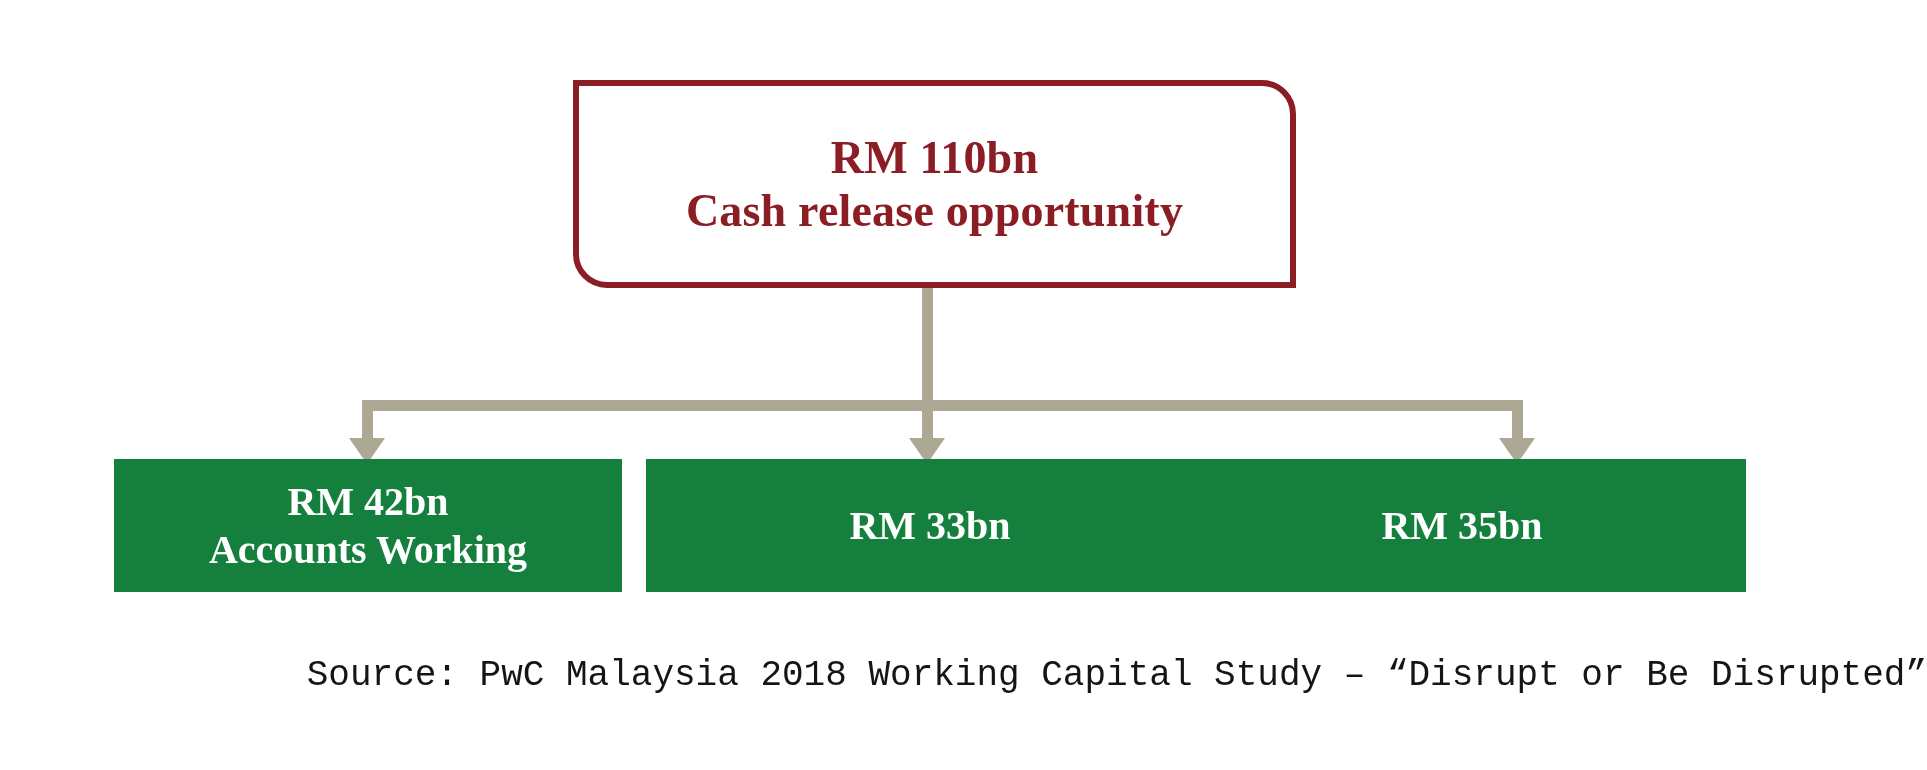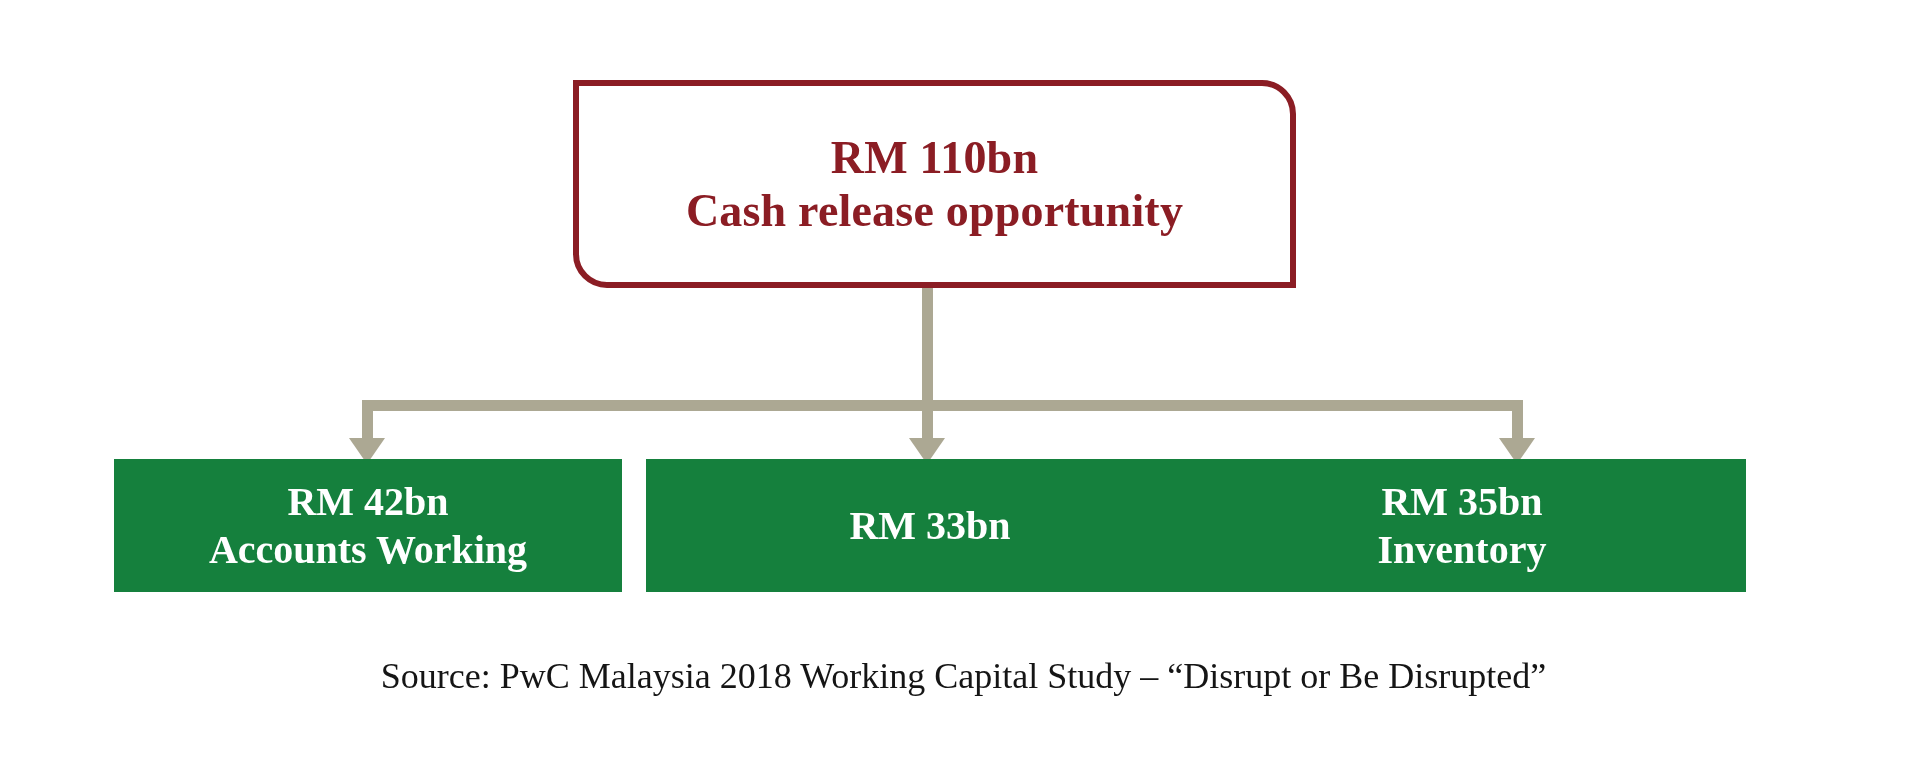--- a/index.html
+++ b/index.html
@@ -118,22 +118,22 @@
     white-space: nowrap;
     text-align: center;
   }
 
   
   .source {
     position: absolute;
     left: 0;
     top: 655px;
     width: 1927px;
-    text-align: center;
-    font-family: Liberation Serif, serif;
+    text-align: right;
+    font-family: Liberation Mono, monospace;
     font-size: 36px;
     color: #151515;
     white-space: nowrap;
     z-index: 5;
   }
 </style>
 </head>
 <body>
 
 <div id="canvas">
@@ -156,18 +156,17 @@
     <div class="bottom-line">RM 42bn</div>
     <div class="bottom-line">Accounts Working</div>
   </div>
 
   <div class="bottom-box b2">
     <div class="bottom-line">RM 33bn</div>
   </div>
 
   <div class="bottom-box b3">
     <div class="bottom-line">RM 35bn</div>
-    <div class="bottom-line">Inventory</div>
   </div>
 
   <div class="source">Source: PwC Malaysia 2018 Working Capital Study – “Disrupt or Be Disrupted”</div>
 
 </div>
 
 </body></html>

